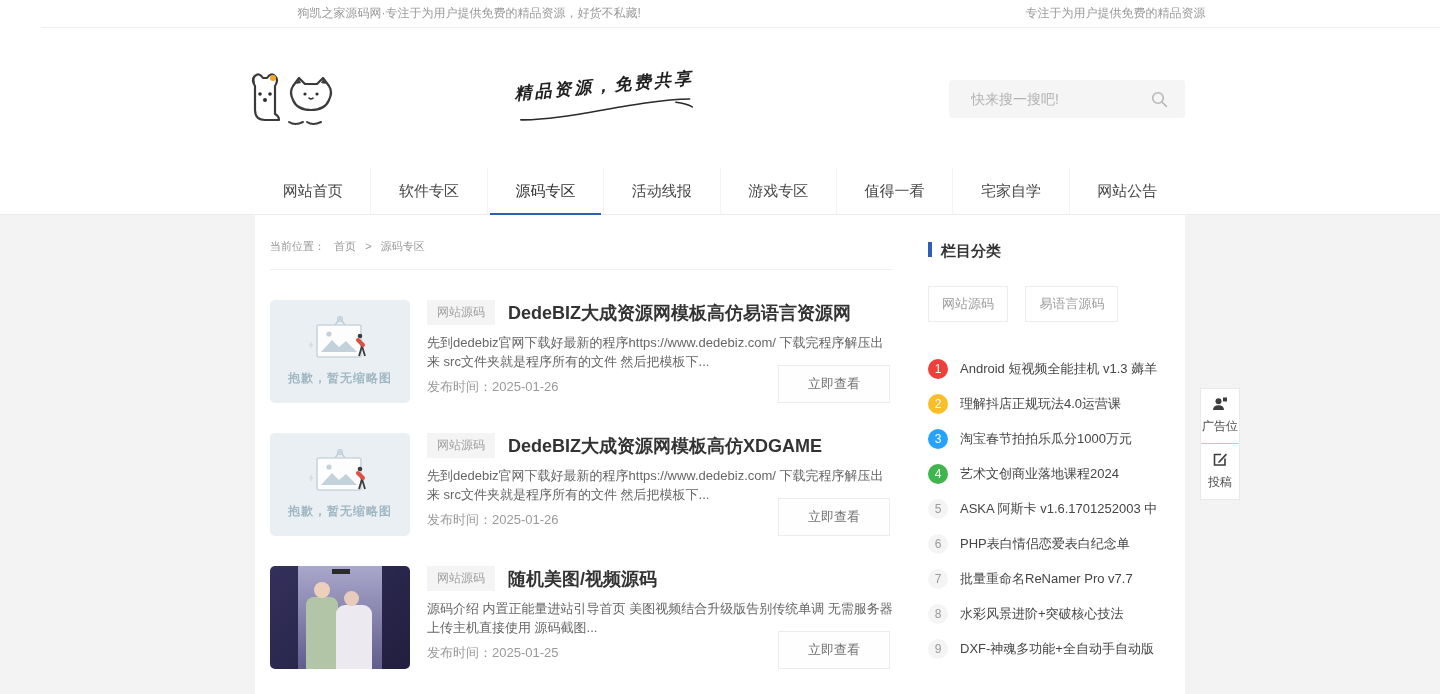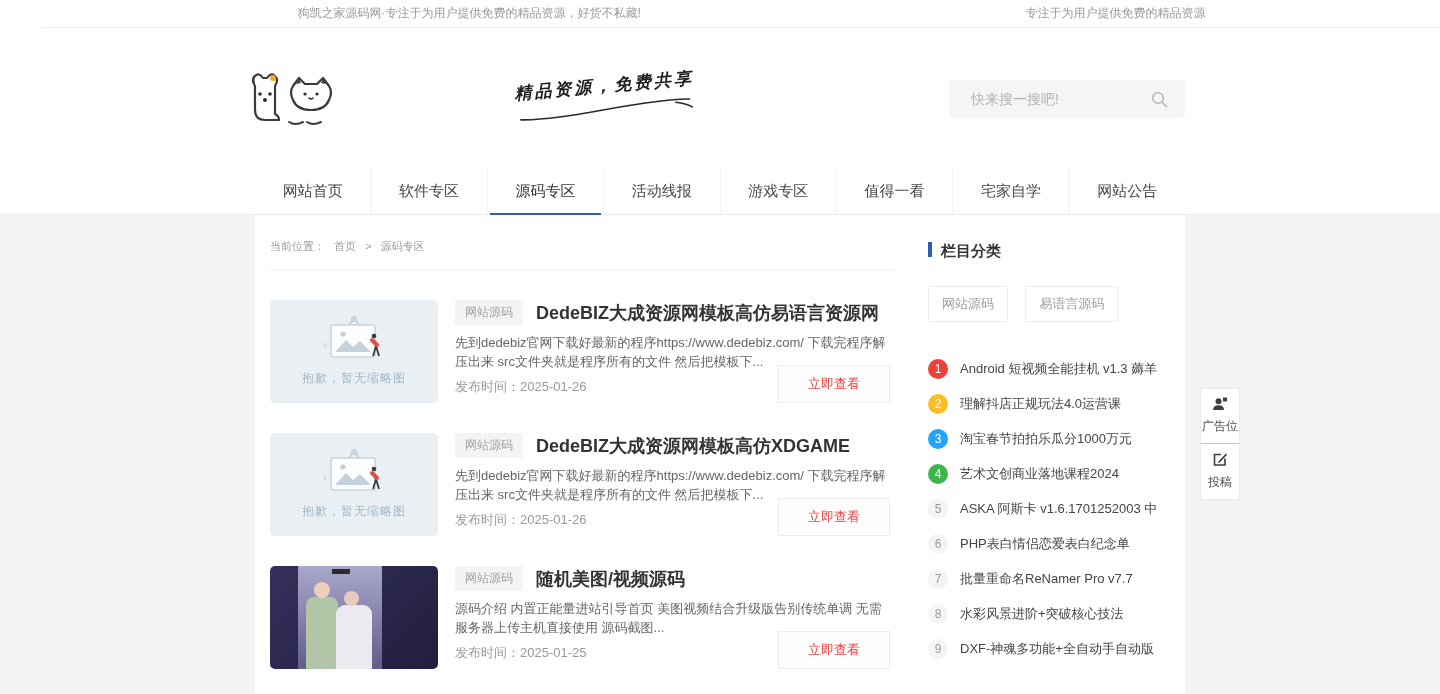--- a/index.html
+++ b/index.html
@@ -40,39 +40,39 @@
   .content { width:930px; margin:0 auto; height:100%; background:#fff; display:flex; padding:24px 0 0 15px; }
   .left-col { width:623px; }
   .right-col { width:257px; margin-left:35px; }
 
   .breadcrumb { font-size:11px; color:#999; padding-bottom:15px; border-bottom:1px solid #f0f0f0; }
   .breadcrumb span { margin-right:6px; }
   .breadcrumb .crumb-link { cursor:pointer; }
 
   .article { display:flex; height:103px; margin-top:30px; }
   .article:first-of-type { margin-top:17px; }
-  .thumb { width:168px; height:103px; border-radius:5px; flex-shrink:0; overflow:hidden; position:relative; cursor:pointer; }
+  .thumb { width:140px; height:103px; border-radius:5px; flex-shrink:0; overflow:hidden; position:relative; cursor:pointer;font-weight:bold; }
   .thumb-ph { background:#e9eff3; display:flex; flex-direction:column; align-items:center; justify-content:center; }
   .thumb-ph .ph-text { font-size:12px; color:#a2b8c5; margin-top:4px; letter-spacing:1px; }
   .thumb-photo { background:linear-gradient(135deg,#34305c,#211e3e); }
   .thumb-photo .strip { position:absolute; left:28px; top:0; bottom:0; width:84px; background:linear-gradient(#aaa7cc,#615d8c); }
   .thumb-photo .cap { position:absolute; left:62px; top:3px; width:18px; height:5px; background:#2b2b2b; }
   .thumb-photo .head1 { position:absolute; left:44px; top:16px; width:16px; height:16px; border-radius:50%; background:#ecd0bb; }
   .thumb-photo .body1 { position:absolute; left:36px; top:31px; width:32px; height:72px; border-radius:8px 8px 0 0; background:#b2c6a7; }
   .thumb-photo .head2 { position:absolute; left:74px; top:25px; width:15px; height:15px; border-radius:50%; background:#e7cbbc; }
   .thumb-photo .body2 { position:absolute; left:66px; top:39px; width:36px; height:64px; border-radius:9px 9px 0 0; background:#eceaf0; }
 
   .article-body { flex:1; margin-left:17px; position:relative; min-width:0; }
   .title-row { display:flex; align-items:center; }
   .a-tag { background:#f4f4f4; color:#a0a0a0; font-size:12px; padding:4px 10px; margin-right:13px; flex-shrink:0; cursor:pointer; }
   .a-title { font-size:18px; font-weight:bold; color:#333; white-space:nowrap; overflow:hidden; cursor:pointer; }
   .a-desc { margin-top:8px; font-size:13px; color:#666; line-height:19px; max-height:38px; overflow:hidden; }
   .a-meta { position:absolute; left:0; right:3px; bottom:0; display:flex; justify-content:space-between; align-items:flex-end; }
   .a-date { font-size:13px; color:#999; padding-bottom:7px; }
-  .view-btn { border:1px solid #ececec; background:#fefefe; color:#ef4444; font-size:13px; padding:9px 29px; cursor:pointer; font-family:inherit; }
+  .view-btn { border:1px solid #ececec; background:#fefefe; color:#737373; font-size:13px; padding:9px 29px; cursor:pointer; font-family:inherit; }
 
   
   .side-title { display:flex; align-items:flex-start; margin-top:3px; }
   .side-bar-mark { width:4px; height:15px; background:#2e5eb8; margin-right:9px; }
   .side-title-text { font-size:15px; font-weight:bold; color:#333; }
   .cat-tags { margin-top:25px; }
   .cat-tag { display:inline-block; border:1px solid #ededed; color:#9c9c9c; font-size:13px; padding:8px 13px; margin-right:13px; cursor:pointer; }
   .hot-block { margin-top:37px; }
   .hot-list { margin-top:21px; }
   .hot-item { display:flex; align-items:center; margin-bottom:15px; cursor:pointer; }

